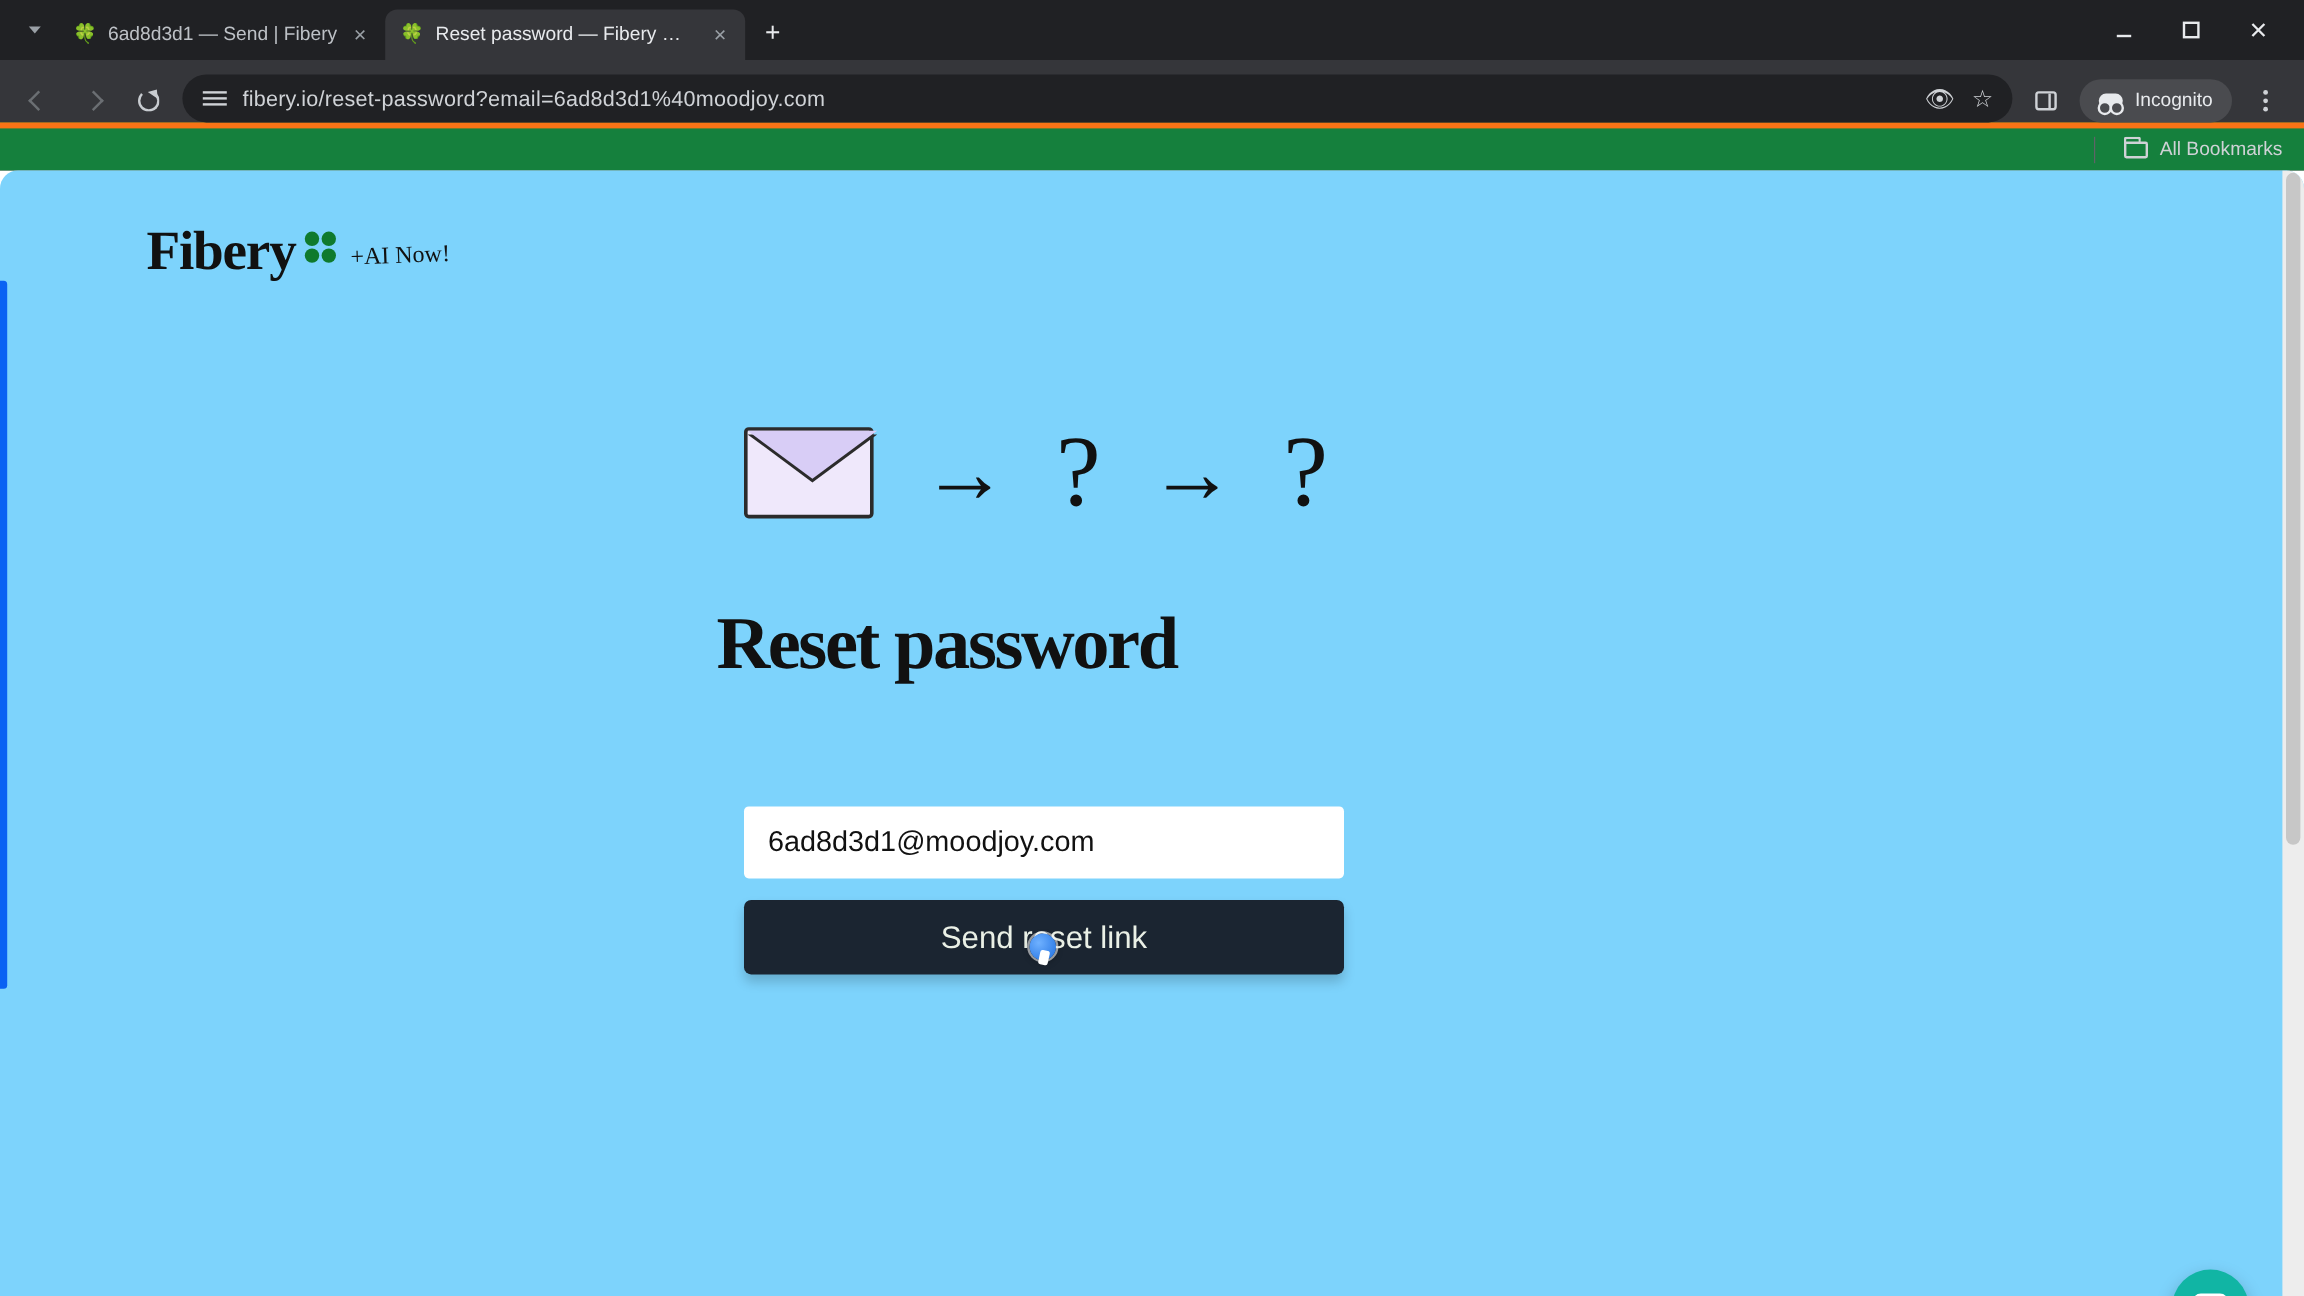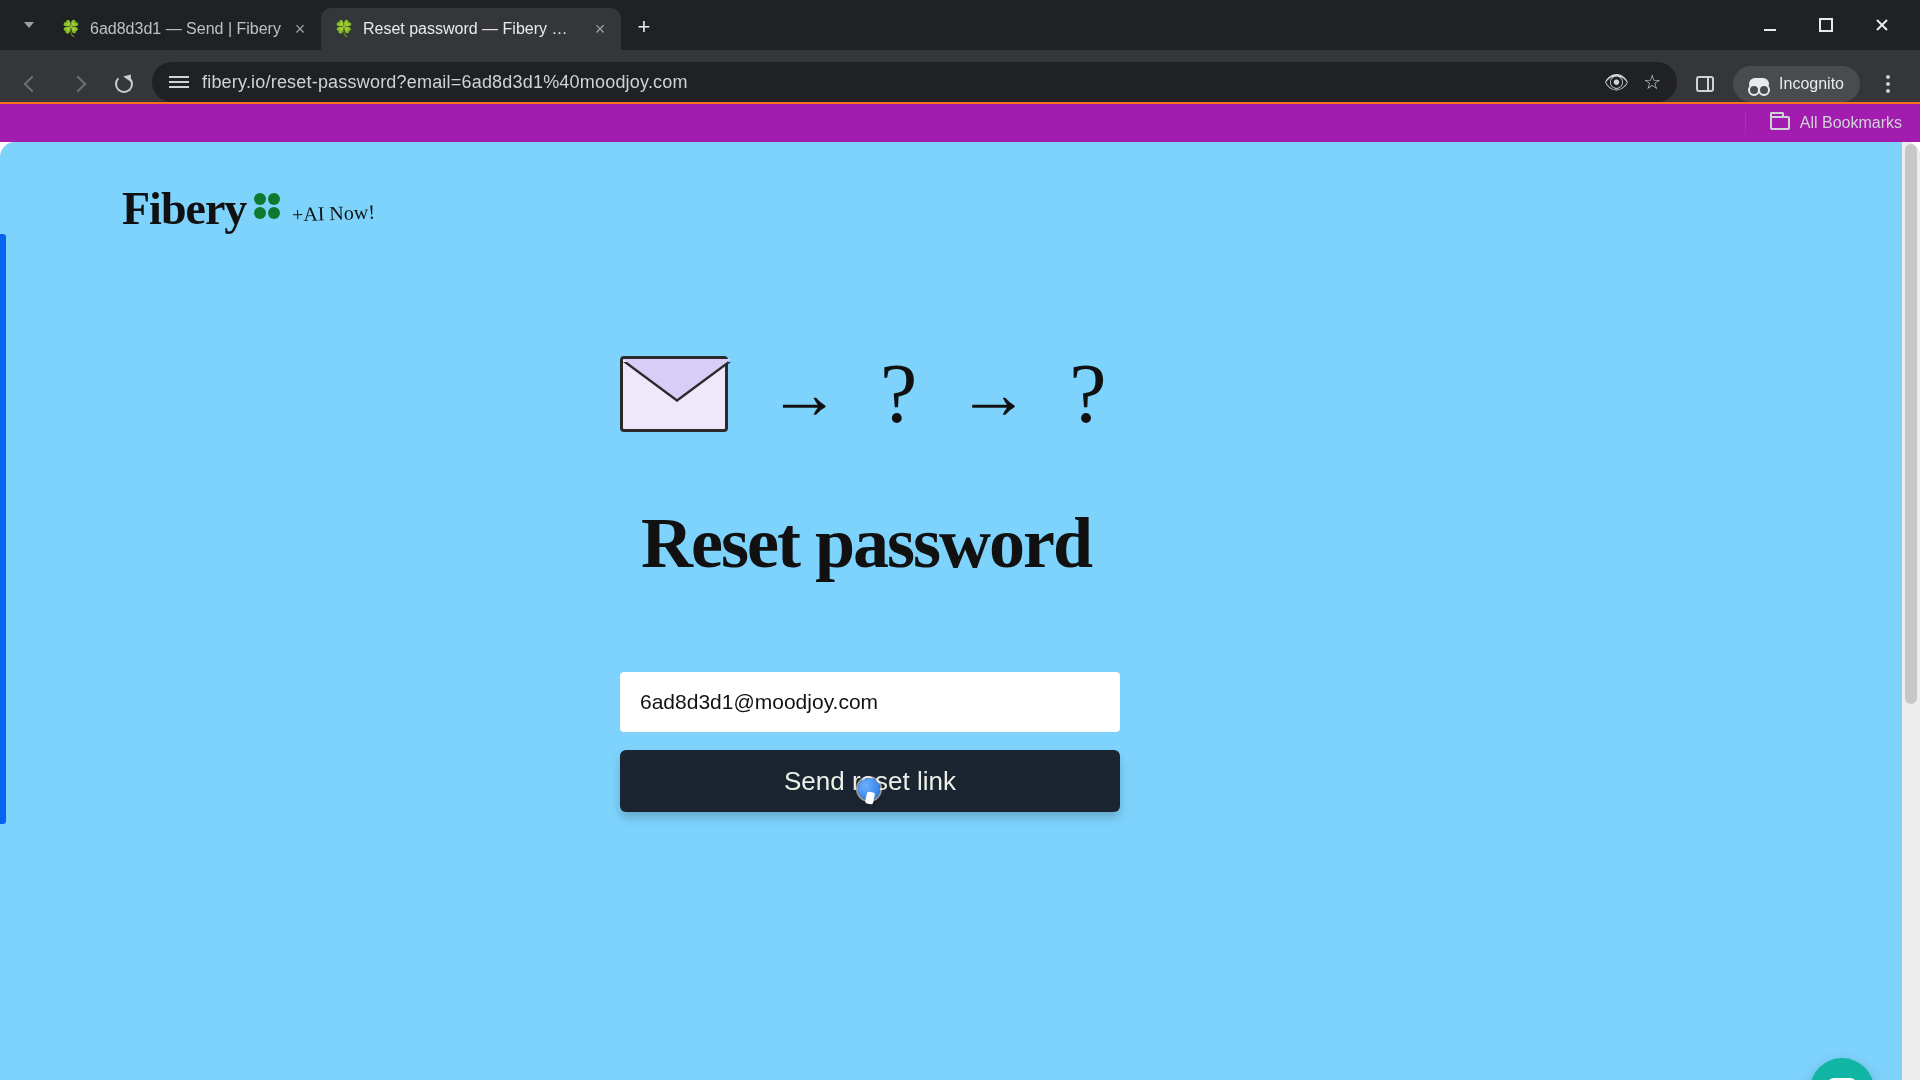--- a/index.html
+++ b/index.html
@@ -97,21 +97,21 @@
     width:18px;height:16px;border:2px solid #cfd2d6;border-radius:3px;position:relative;
   }
   .panel-icon::after{content:"";position:absolute;right:3px;top:0;bottom:0;width:2px;background:#cfd2d6;}
   .tune-icon{width:20px;height:16px;position:relative;}
   .tune-icon::before,.tune-icon::after{content:"";position:absolute;left:0;right:0;height:2px;background:#cfd2d6;}
   .tune-icon::before{top:2px;}
   .tune-icon::after{bottom:2px;}
   .tune-icon span{position:absolute;top:7px;left:0;right:0;height:2px;background:#cfd2d6;}
 
   .bookmarks-bar{
-    background:#a21caf; height:40px; border-top:2px solid #f97316;
+    background:#15803d; height:40px; border-top:5px solid #f97316;
     display:flex; align-items:center; justify-content:flex-end; padding:0 18px;
     color:#cfd2d6; font-size:16px; gap:10px;
   }
   .bm-sep{width:1px;height:22px;background:#5f6368;margin-right:14px;}
   .folder-icon{
     width:20px;height:14px;border:2px solid #cfd2d6;border-radius:2px;position:relative;
   }
   .folder-icon::before{content:"";position:absolute;top:-6px;left:-2px;width:10px;height:4px;border:2px solid #cfd2d6;border-bottom:none;border-radius:2px 2px 0 0;}
 
   
@@ -181,29 +181,29 @@
     border-left:54px solid transparent;border-right:54px solid transparent;border-top:40px solid #2b2b2b;
     transform:translateY(3px);
   }
   .arrow-glyph{ font-size:72px; color:#111; line-height:1; }
   .question-glyph{
     font-family: Georgia, "Times New Roman", serif;
     font-size:84px; color:#111; line-height:1;
   }
 
   .page-title{
-    position:absolute; left:641px; top:360px;
+    position:absolute; left:597px; top:360px;
     font-family: Georgia, "Times New Roman", serif;
-    font-size:72px; letter-spacing:-2px; color:#111;
+    font-size:62px; letter-spacing:-2px; color:#111;
   }
 
   .email-input{
     position:absolute; left:620px; top:530px;
     width:500px; height:60px; background:#fff; border:none; border-radius:4px;
-    padding:0 20px; font-size:21px; color:#111;
+    padding:0 20px; font-size:24px; color:#111;
   }
 
   .send-btn{
     position:absolute; left:620px; top:608px;
     width:500px; height:62px; border:none; border-radius:6px;
     background:#1b2531; color:#eaf0e6; font-size:26px; cursor:pointer;
     box-shadow: 0 6px 10px rgba(0,0,0,.18);
   }
 
   

